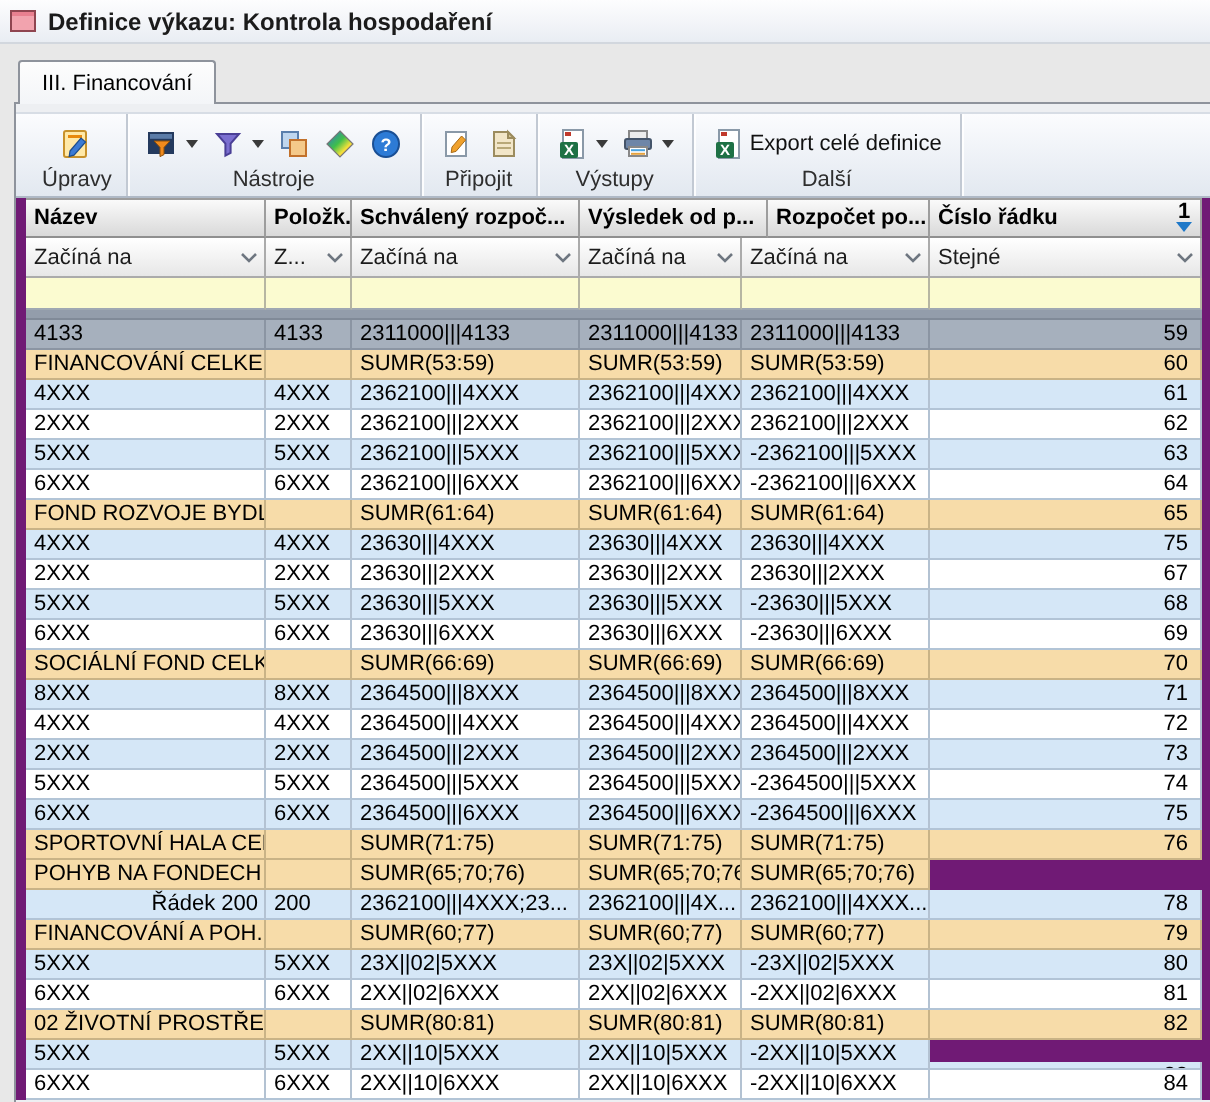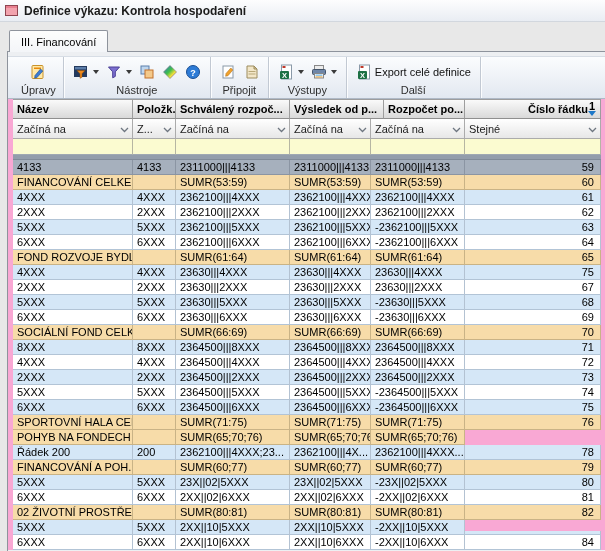--- a/index.html
+++ b/index.html
@@ -31,21 +31,21 @@
     border-right:1px solid #C2C9D3; box-shadow:1px 0 0 rgba(255,255,255,.85); }
   .tb-icons { flex:1; display:flex; align-items:center; gap:3px; }
   .tb-btn { display:flex; align-items:center; gap:3px; padding:1px 2px; border-radius:2px; cursor:default; }
   .tb-btn .icon { display:flex; width:16px; height:16px; }
   .tb-label { font-size:11px; color:#2e2e2e; line-height:13px; }
   .tb-text { font-size:11px; color:#111; white-space:nowrap; }
   .dd-arrow { width:0; height:0; border-left:3px solid transparent; border-right:3px solid transparent;
     border-top:4px solid #3a3a3a; margin-left:1px; }
 
   
-  .grid { position:relative; height:calc(100% - 48px); background:#f9a8d4; padding-left:5px; }
+  .grid { position:relative; height:calc(100% - 48px); background:#701a75; padding-left:5px; }
   .grow { display:flex; width:588px; }
   .cell { flex:none; overflow:hidden; white-space:nowrap; }
 
   .hrow { height:20px; }
   .hc { background:linear-gradient(#FAFAFA,#D9D9D9); border-right:1px solid #9D9D9D;
     border-bottom:1px solid #8F8F8F; border-top:1px solid #9D9D9D; font-weight:bold;
     line-height:18px; padding:0 4px; display:flex; justify-content:space-between; align-items:center; }
   .sort-ind { display:flex; flex-direction:column; align-items:center; line-height:9px; }
   .sort-num { font-weight:bold; font-size:11px; }
   .sort-tri { width:0; height:0; border-left:4px solid transparent; border-right:4px solid transparent;
@@ -230,21 +230,21 @@
         </div>
         <div class="cell hc" style="width: 114px;">
           <span>Schválený rozpoč...</span>
         </div>
         <div class="cell hc" style="width: 94px;">
           <span>Výsledek od p...</span>
         </div>
         <div class="cell hc" style="width: 81px;">
           <span>Rozpočet po...</span>
         </div>
-        <div class="cell hc" style="width: 136px; justify-content: flex-end;">
+        <div class="cell hc" style="width: 136px;">
           <span>Číslo řádku</span>
           <span class="sort-ind">
             <span class="sort-num">1</span>
             <span class="sort-tri"></span>
           </span>
         </div>
       </div>
       <div class="grow frow">
         <div class="cell fc" style="width: 120px;">
           <span>Začíná na</span>
@@ -437,21 +437,21 @@
         <div class="cell dc num" style="width: 136px;">76</div>
       </div>
       <div class="grow drow r-sum">
         <div class="cell dc" style="width: 120px;">POHYB NA FONDECH ...</div>
         <div class="cell dc" style="width: 43px;"></div>
         <div class="cell dc" style="width: 114px;">SUMR(65;70;76)</div>
         <div class="cell dc" style="width: 81px;">SUMR(65;70;76)</div>
         <div class="cell dc" style="width: 94px;">SUMR(65;70;76)</div>
       </div>
       <div class="grow drow r-blue">
-        <div class="cell dc" style="width: 120px;">Řádek 200</div>
+        <div class="cell dc" style="width: 120px; text-align: right;">Řádek 200</div>
         <div class="cell dc" style="width: 43px;">200</div>
         <div class="cell dc" style="width: 114px;">2362100|||4XXX;23...</div>
         <div class="cell dc" style="width: 81px;">2362100|||4X...</div>
         <div class="cell dc" style="width: 94px;">2362100|||4XXX...</div>
         <div class="cell dc num" style="width: 136px;">78</div>
       </div>
       <div class="grow drow r-sum">
         <div class="cell dc" style="width: 120px;">FINANCOVÁNÍ A POH...</div>
         <div class="cell dc" style="width: 43px;"></div>
         <div class="cell dc" style="width: 114px;">SUMR(60;77)</div>

